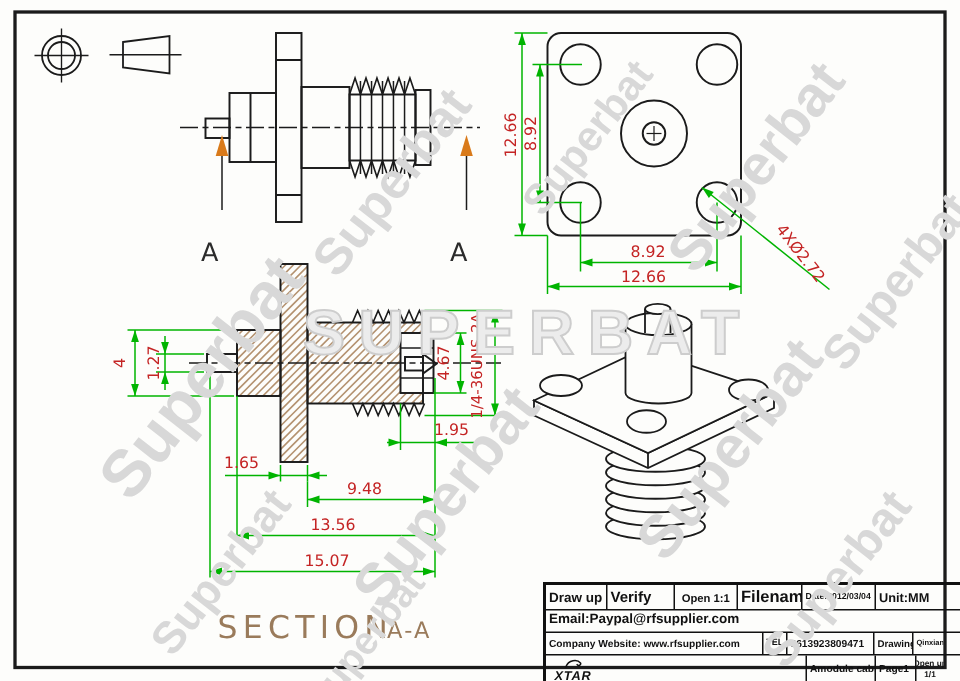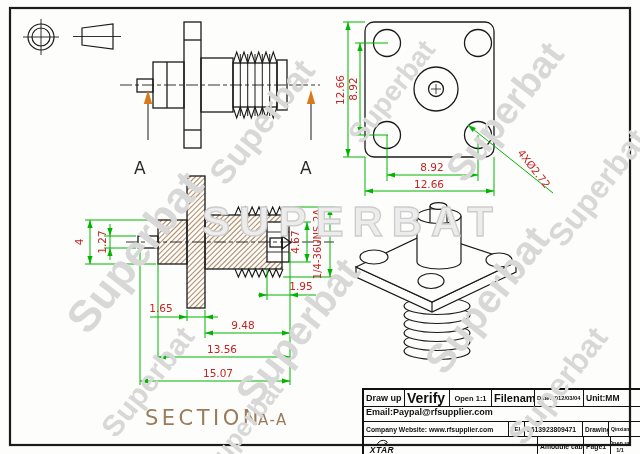--- a/index.html
+++ b/index.html
@@ -321,21 +321,21 @@
     <span class="wm" style="left:598px;top:188px;font-size:32px">Superbat</span>
     <span class="wm" style="left:487px;top:300px;font-size:40px">Superbat</span>
     <span class="wm" style="left:558px;top:386px;font-size:32px">Superbat</span>
     <span class="wm" style="left:243px;top:428px;font-size:26px">Superbat</span>
     <span class="wm-big" style="left:352px;top:222px">SUPERBAT</span>
   </div>
 
   <div id="tb">
     <div class="tr r1">
       <div class="cell" style="width:41px;font-size:9px">Draw up</div>
-      <div class="cell" style="width:45px;font-size:14px">Verify</div>
+      <div class="cell" style="width:45px;font-size:10px">Verify</div>
       <div class="cell" style="width:42px;font-size:7.5px;justify-content:center">Open 1:1</div>
       <div class="cell" style="width:43px;font-size:11px">Filename</div>
       <div class="cell" style="width:49px;font-size:5.8px">Date:2012/03/04</div>
       <div class="cell" style="width:45px;font-size:8.5px">Unit:MM</div>
     </div>
     <div class="tr r2">
       <div class="cell" style="width:164px;font-size:9px">Email:Paypal@rfsupplier.com</div>
     </div>
     <div class="tr r3">
       <div class="cell" style="width:145px;font-size:6.8px">Company Website: www.rfsupplier.com</div>

